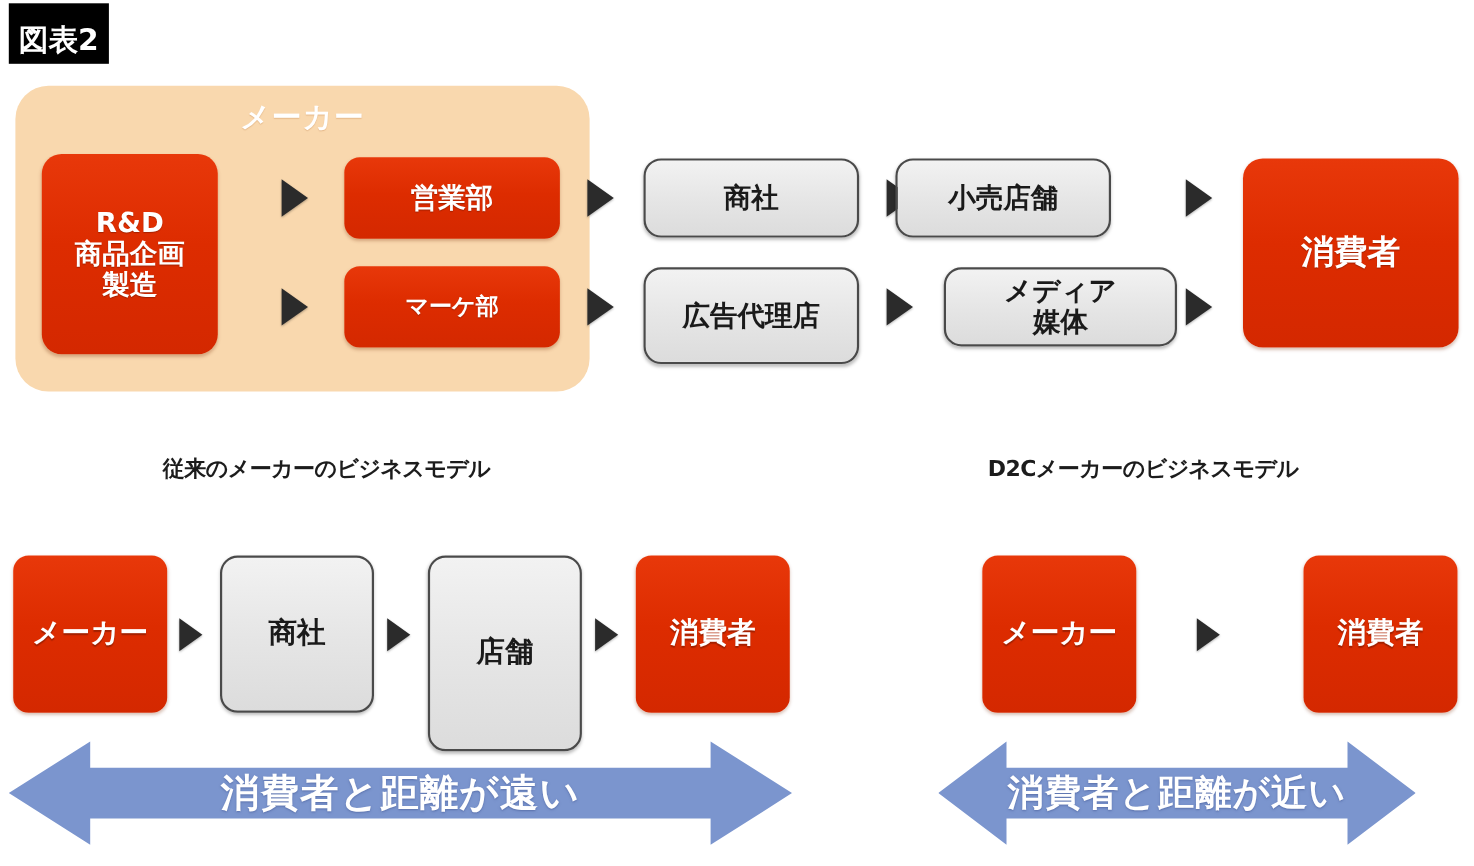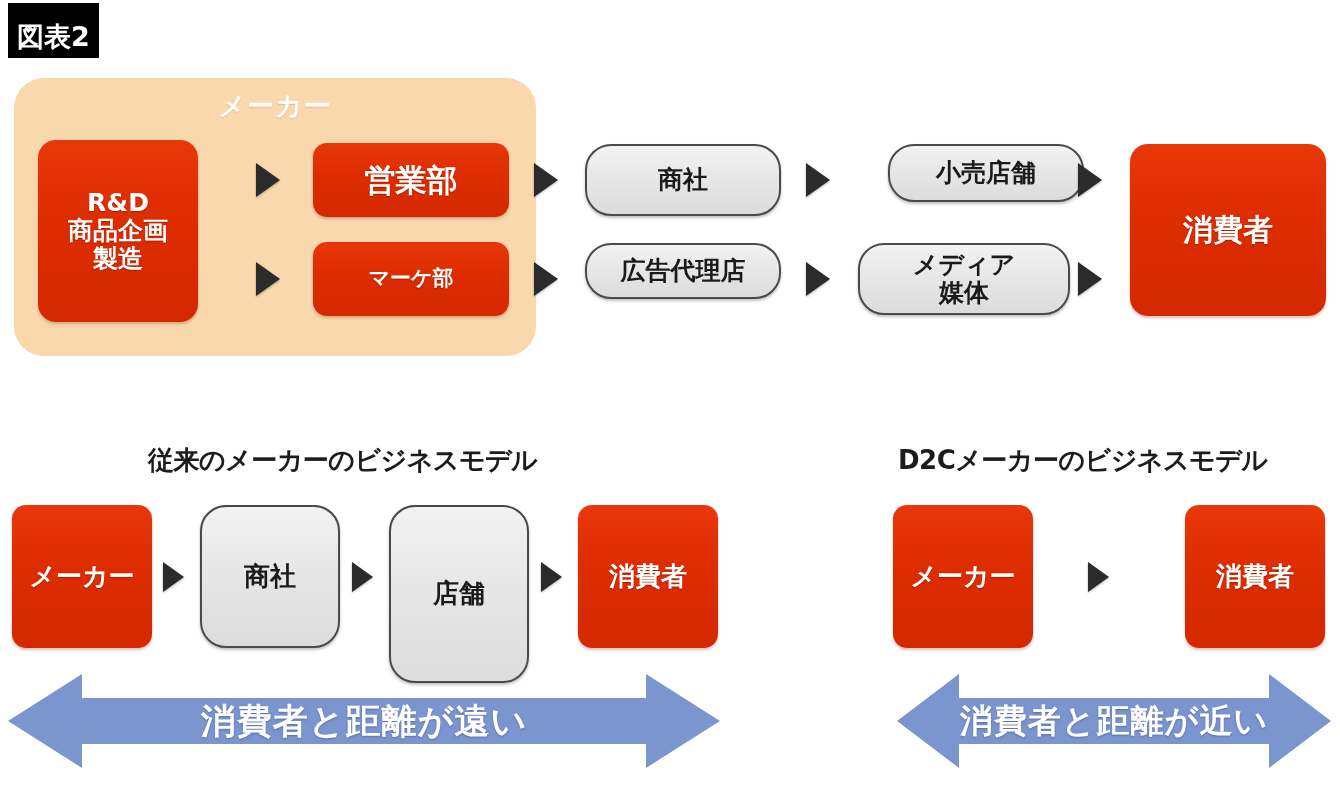--- a/index.html
+++ b/index.html
@@ -61,21 +61,21 @@
     background: linear-gradient(180deg, #e8380a 0%, #dd2c00 45%, #d42800 100%);
     color: #ffffff;
     border-radius: 14px;
     box-shadow: 0 2px 3px rgba(120,40,0,.28);
     text-shadow: 0 1px 1px rgba(90,20,0,.45);
   }
   .box-grey {
     background: linear-gradient(180deg, #f2f2f2 0%, #e6e6e6 50%, #dcdcdc 100%);
     color: #1a1a1a;
     border: 2px solid #4a4a4a;
-    border-radius: 26px;
+    border-radius: 16px;
     box-shadow: 0 2px 3px rgba(0,0,0,.25);
   }
 
   
   .maker-group {
     position: absolute;
     left: 14px;
     top: 78px;
     width: 522px;
     height: 278px;
@@ -107,26 +107,25 @@
   }
   .tri-sm {
     border-top-width: 15px;
     border-bottom-width: 15px;
     border-left-width: 21px;
   }
 
   
   .subtitle {
     position: absolute;
-    font-size: 26px;
+    font-size: 20px;
     font-weight: 700;
     color: #1c1c1c;
     white-space: nowrap;
     letter-spacing: -0.5px;
-    margin-top: 30px;
   }
 
   
   .dbl-arrow {
     position: absolute;
     display: flex;
     align-items: center;
     justify-content: flex-end;
   }
   .dbl-arrow svg { display: block; }
@@ -155,33 +154,33 @@
     <div class="maker-group-label">メーカー</div>
   </div>
 
   <div class="box box-red" style="left:38px; top:140px; width:160px; height:182px; font-size:25px; border-radius:18px;">R&amp;D
 商品企画
 製造</div>
 
   <div class="tri" style="left:256px; top:163px;"></div>
   <div class="tri" style="left:256px; top:262px;"></div>
 
-  <div class="box box-red" style="left:313px; top:143px; width:196px; height:74px; font-size:31px;">営業部</div>
+  <div class="box box-red" style="left:313px; top:143px; width:196px; height:74px; font-size:25px;">営業部</div>
   <div class="box box-red" style="left:313px; top:242px; width:196px; height:74px; font-size:21px;">マーケ部</div>
 
   <div class="tri" style="left:534px; top:163px;"></div>
   <div class="tri" style="left:534px; top:262px;"></div>
 
   <div class="box box-grey" style="left:585px; top:144px; width:196px; height:72px; font-size:25px;">商社</div>
-  <div class="box box-grey" style="left:585px; top:243px; width:196px; height:56px; font-size:25px;">広告代理店</div>
+  <div class="box box-grey" style="left:585px; top:243px; width:196px; height:88px; font-size:25px;">広告代理店</div>
 
   <div class="tri" style="left:806px; top:163px;"></div>
   <div class="tri" style="left:806px; top:262px;"></div>
 
-  <div class="box box-grey" style="left:888px; top:144px; width:196px; height:58px; font-size:25px;">小売店舗</div>
+  <div class="box box-grey" style="left:814px; top:144px; width:196px; height:72px; font-size:25px;">小売店舗</div>
   <div class="box box-grey" style="left:858px; top:243px; width:212px; height:72px; font-size:25px;">メディア
 媒体</div>
 
   <div class="tri" style="left:1078px; top:163px;"></div>
   <div class="tri" style="left:1078px; top:262px;"></div>
 
   <div class="box box-red" style="left:1130px; top:144px; width:196px; height:172px; font-size:30px; border-radius:18px;">消費者</div>
 </div>
 
 <div>
@@ -210,19 +209,19 @@
 <div>
 
   <div class="subtitle" style="left:898px; top:413px;">D2Cメーカーのビジネスモデル</div>
 
   <div class="box box-red" style="left:893px; top:505px; width:140px; height:143px; font-size:26px;">メーカー</div>
 
   <div class="tri tri-sm" style="left:1088px; top:562px;"></div>
 
   <div class="box box-red" style="left:1185px; top:505px; width:140px; height:143px; font-size:26px;">消費者</div>
 
-  <div class="dbl-arrow" style="left:897px; top:672px; width:434px; height:98px;">
+  <div class="dbl-arrow" style="left:853px; top:672px; width:434px; height:98px;">
     <svg width="434" height="98" viewBox="0 0 434 98" aria-hidden="true">
       <polygon points="0,49 62,2 62,26 372,26 372,2 434,49 372,96 372,72 62,72 62,96" fill="#7b95ce"></polygon>
     </svg>
     <span class="dbl-label" style="font-size:33px;">消費者と距離が近い</span>
   </div>
 </div>
 
 </body></html>

